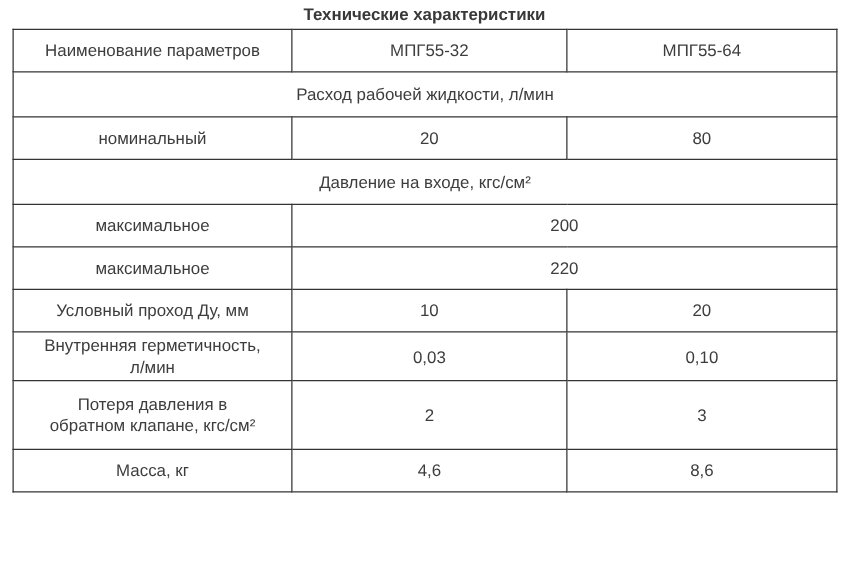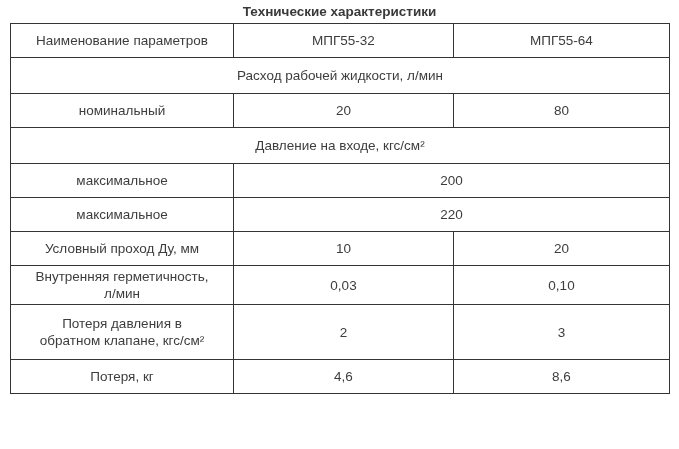--- a/index.html
+++ b/index.html
@@ -114,19 +114,19 @@
         <td>0,10</td>
       </tr>
 
       <tr class="tall">
         <td>Потеря давления в обратном клапане, кгс/см²</td>
         <td>2</td>
         <td>3</td>
       </tr>
 
       <tr>
-        <td>Потеря, кг</td>
+        <td>Масса, кг</td>
         <td>4,6</td>
         <td>8,6</td>
       </tr>
     </tbody>
   </table>
 </div>
 
 </body></html>

